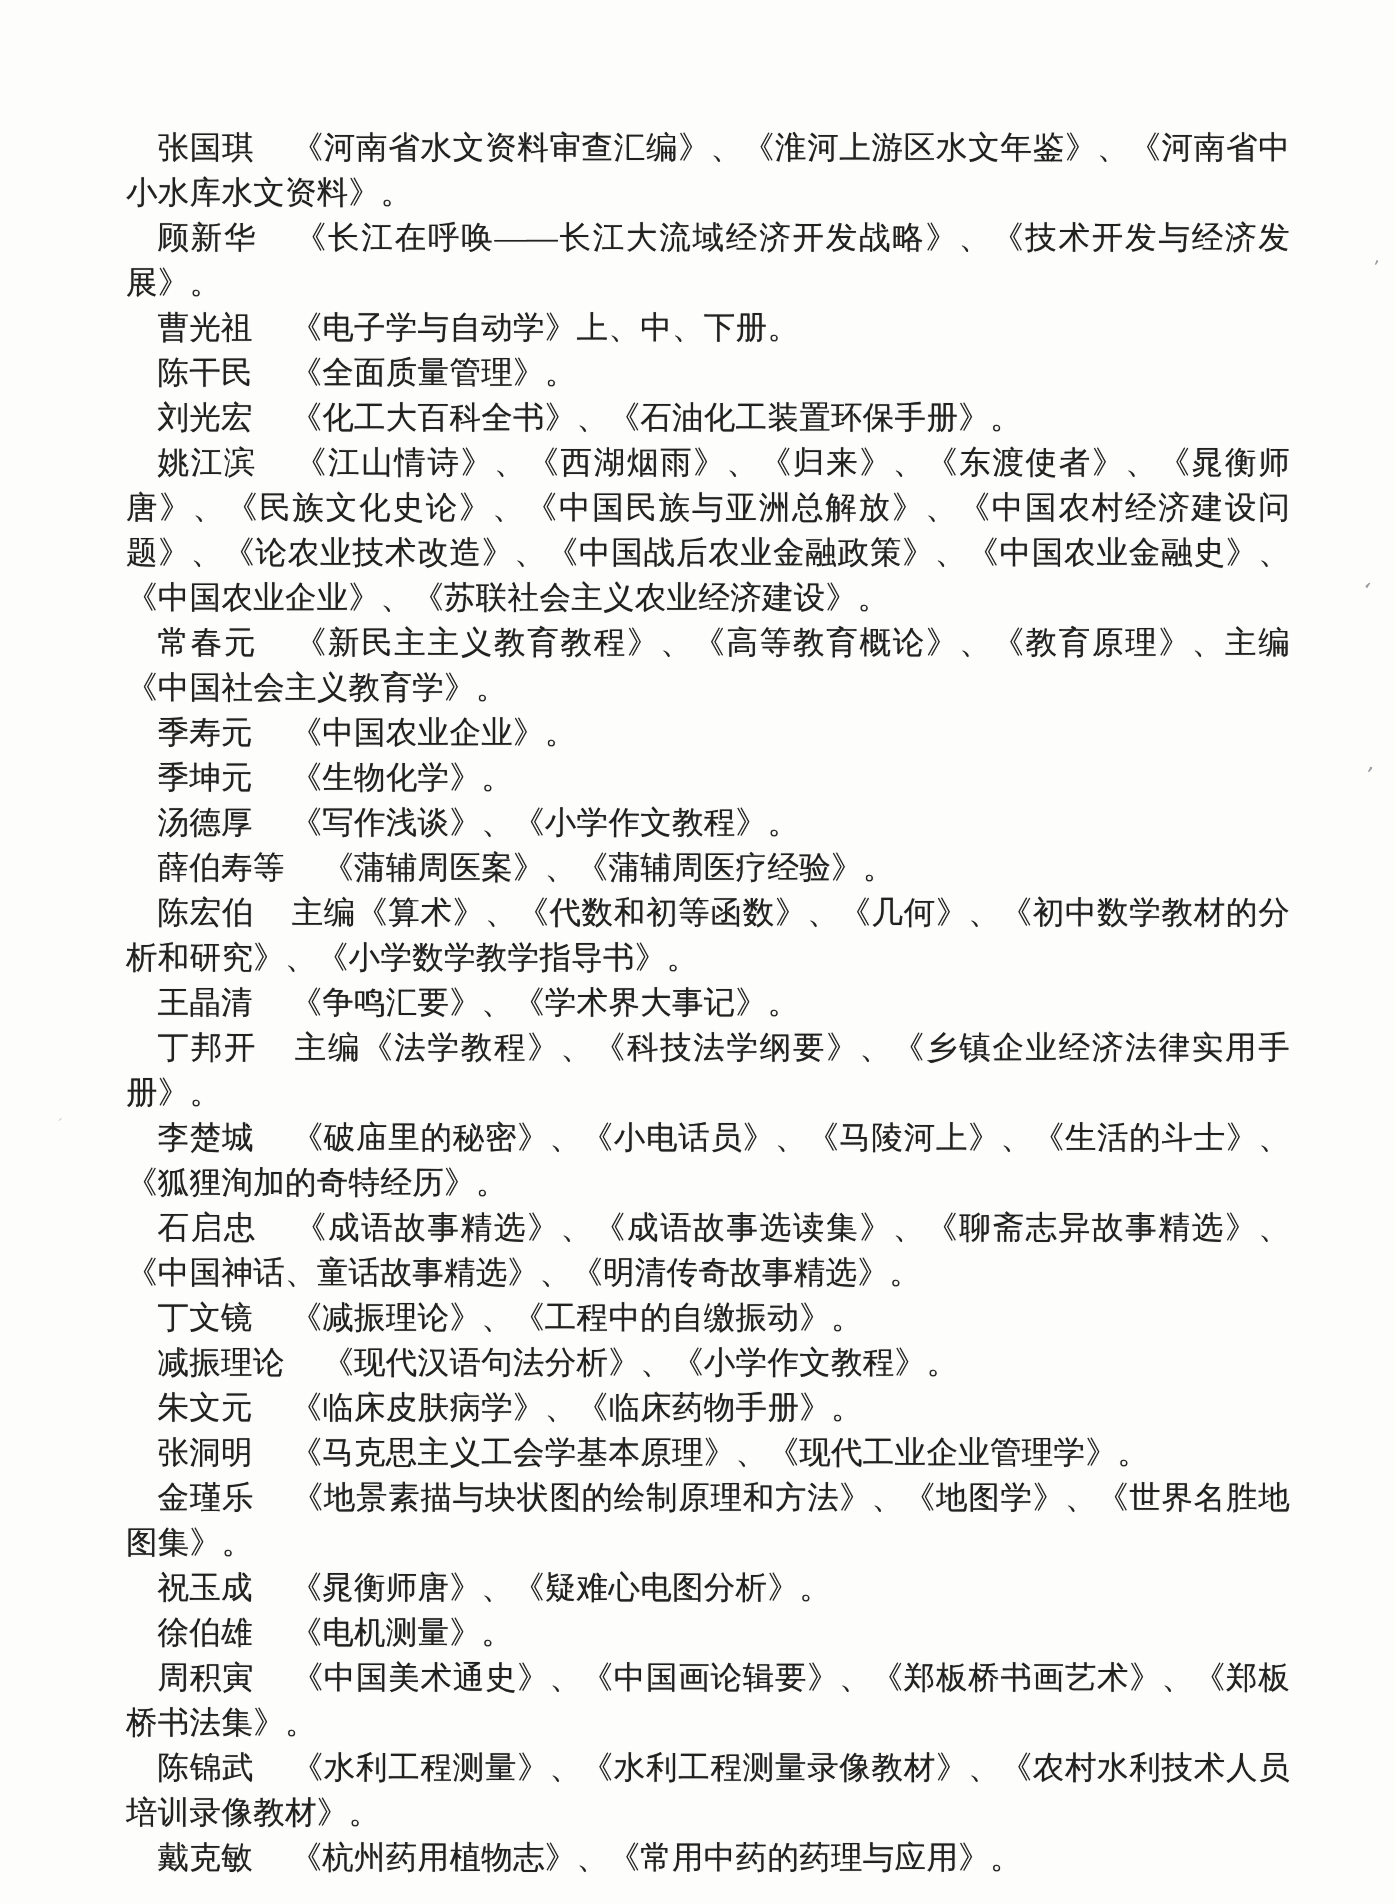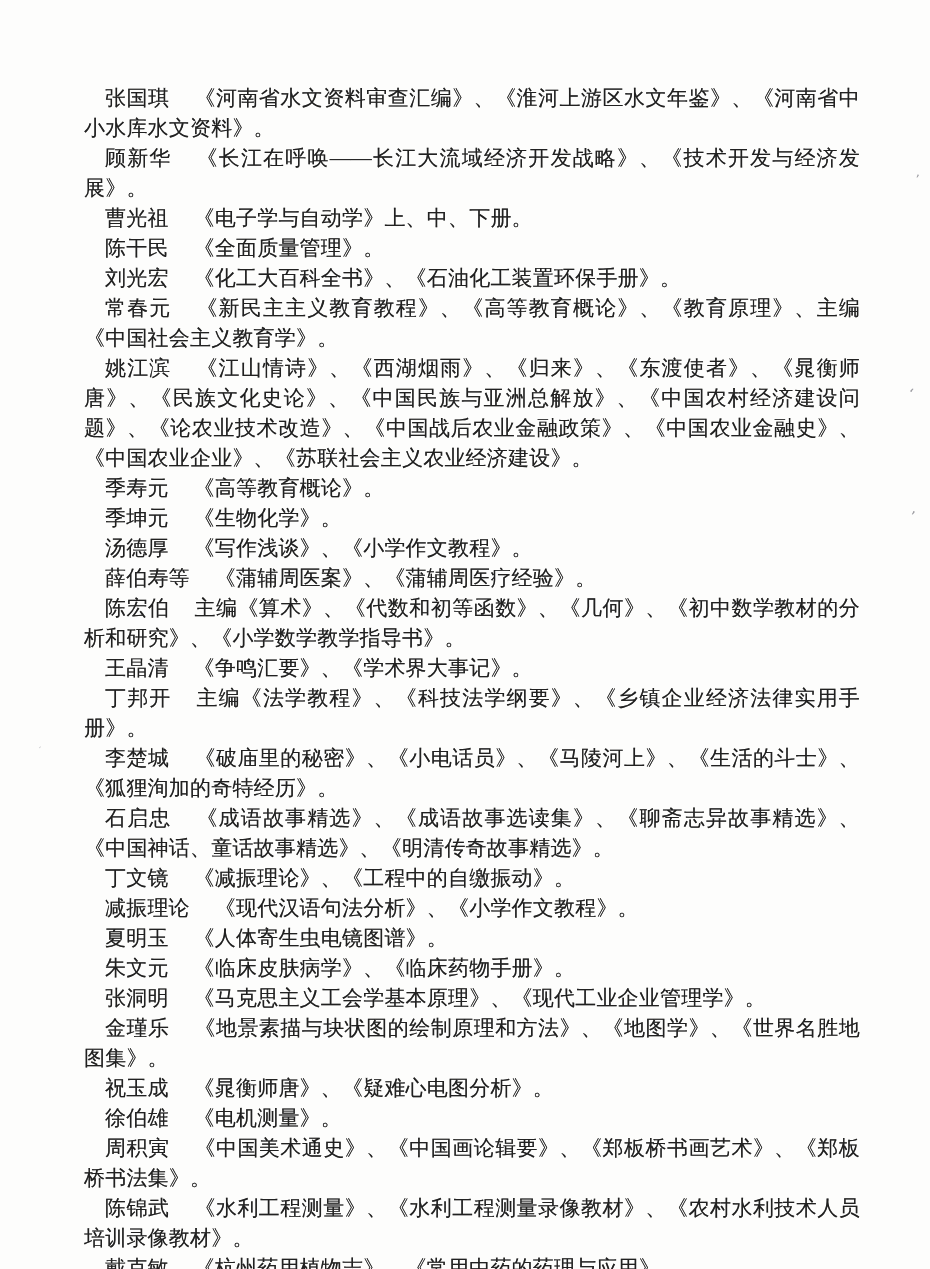--- a/index.html
+++ b/index.html
@@ -61,25 +61,25 @@
     <p class="entry"><span class="entry-name">张国琪</span><span class="entry-works">《河南省水文资料审查汇编》、《淮河上游区水文年鉴》、《河南省中小水库水文资料》。</span></p>
 
     <p class="entry"><span class="entry-name">顾新华</span><span class="entry-works">《长江在呼唤——长江大流域经济开发战略》、《技术开发与经济发展》。</span></p>
 
     <p class="entry"><span class="entry-name">曹光祖</span><span class="entry-works">《电子学与自动学》上、中、下册。</span></p>
 
     <p class="entry"><span class="entry-name">陈干民</span><span class="entry-works">《全面质量管理》。</span></p>
 
     <p class="entry"><span class="entry-name">刘光宏</span><span class="entry-works">《化工大百科全书》、《石油化工装置环保手册》。</span></p>
 
+    <p class="entry"><span class="entry-name">姚江滨</span><span class="entry-works">《江山情诗》、《西湖烟雨》、《归来》、《东渡使者》、《晁衡师唐》、《民族文化史论》、《中国民族与亚洲总解放》、《中国农村经济建设问题》、《论农业技术改造》、《中国战后农业金融政策》、《中国农业金融史》、《中国农业企业》、《苏联社会主义农业经济建设》。</span></p>
+
     <p class="entry"><span class="entry-name">常春元</span><span class="entry-works">《新民主主义教育教程》、《高等教育概论》、《教育原理》、主编《中国社会主义教育学》。</span></p>
 
-    <p class="entry"><span class="entry-name">姚江滨</span><span class="entry-works">《江山情诗》、《西湖烟雨》、《归来》、《东渡使者》、《晁衡师唐》、《民族文化史论》、《中国民族与亚洲总解放》、《中国农村经济建设问题》、《论农业技术改造》、《中国战后农业金融政策》、《中国农业金融史》、《中国农业企业》、《苏联社会主义农业经济建设》。</span></p>
-
-    <p class="entry"><span class="entry-name">季寿元</span><span class="entry-works">《高等教育概论》。</span></p>
+    <p class="entry"><span class="entry-name">季寿元</span><span class="entry-works">《中国农业企业》。</span></p>
 
     <p class="entry"><span class="entry-name">季坤元</span><span class="entry-works">《生物化学》。</span></p>
 
     <p class="entry"><span class="entry-name">汤德厚</span><span class="entry-works">《写作浅谈》、《小学作文教程》。</span></p>
 
     <p class="entry"><span class="entry-name">薛伯寿等</span><span class="entry-works">《蒲辅周医案》、《蒲辅周医疗经验》。</span></p>
 
     <p class="entry"><span class="entry-name">陈宏伯</span><span class="entry-works">主编《算术》、《代数和初等函数》、《几何》、《初中数学教材的分析和研究》、《小学数学教学指导书》。</span></p>
 
     <p class="entry"><span class="entry-name">王晶清</span><span class="entry-works">《争鸣汇要》、《学术界大事记》。</span></p>
@@ -87,21 +87,20 @@
     <p class="entry"><span class="entry-name">丁邦开</span><span class="entry-works">主编《法学教程》、《科技法学纲要》、《乡镇企业经济法律实用手册》。</span></p>
 
     <p class="entry"><span class="entry-name">李楚城</span><span class="entry-works">《破庙里的秘密》、《小电话员》、《马陵河上》、《生活的斗士》、《狐狸洵加的奇特经历》。</span></p>
 
     <p class="entry"><span class="entry-name">石启忠</span><span class="entry-works">《成语故事精选》、《成语故事选读集》、《聊斋志异故事精选》、《中国神话、童话故事精选》、《明清传奇故事精选》。</span></p>
 
     <p class="entry"><span class="entry-name">丁文镜</span><span class="entry-works">《减振理论》、《工程中的自缴振动》。</span></p>
 
     <p class="entry"><span class="entry-name">减振理论</span><span class="entry-works">《现代汉语句法分析》、《小学作文教程》。</span></p>
 
-    <p class="entry"><span class="entry-name">夏明玉</span><span class="entry-works">《人体寄生虫电镜图谱》。</span></p>
 
     <p class="entry"><span class="entry-name">朱文元</span><span class="entry-works">《临床皮肤病学》、《临床药物手册》。</span></p>
 
     <p class="entry"><span class="entry-name">张洞明</span><span class="entry-works">《马克思主义工会学基本原理》、《现代工业企业管理学》。</span></p>
 
     <p class="entry"><span class="entry-name">金瑾乐</span><span class="entry-works">《地景素描与块状图的绘制原理和方法》、《地图学》、《世界名胜地图集》。</span></p>
 
     <p class="entry"><span class="entry-name">祝玉成</span><span class="entry-works">《晁衡师唐》、《疑难心电图分析》。</span></p>
 
     <p class="entry"><span class="entry-name">徐伯雄</span><span class="entry-works">《电机测量》。</span></p>

